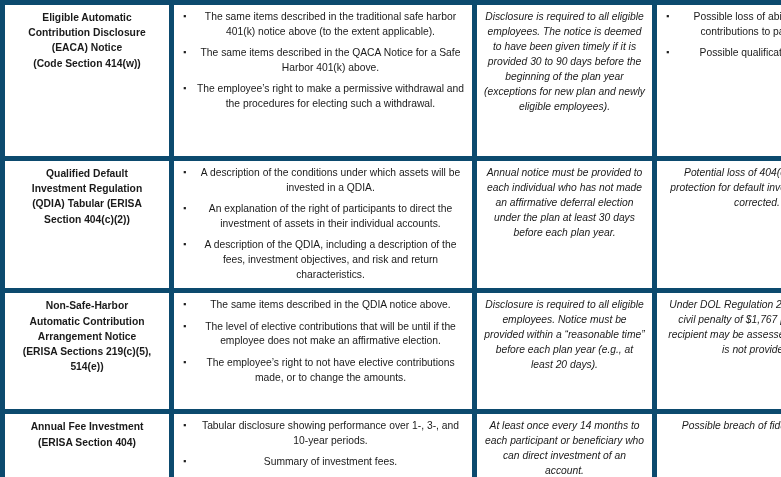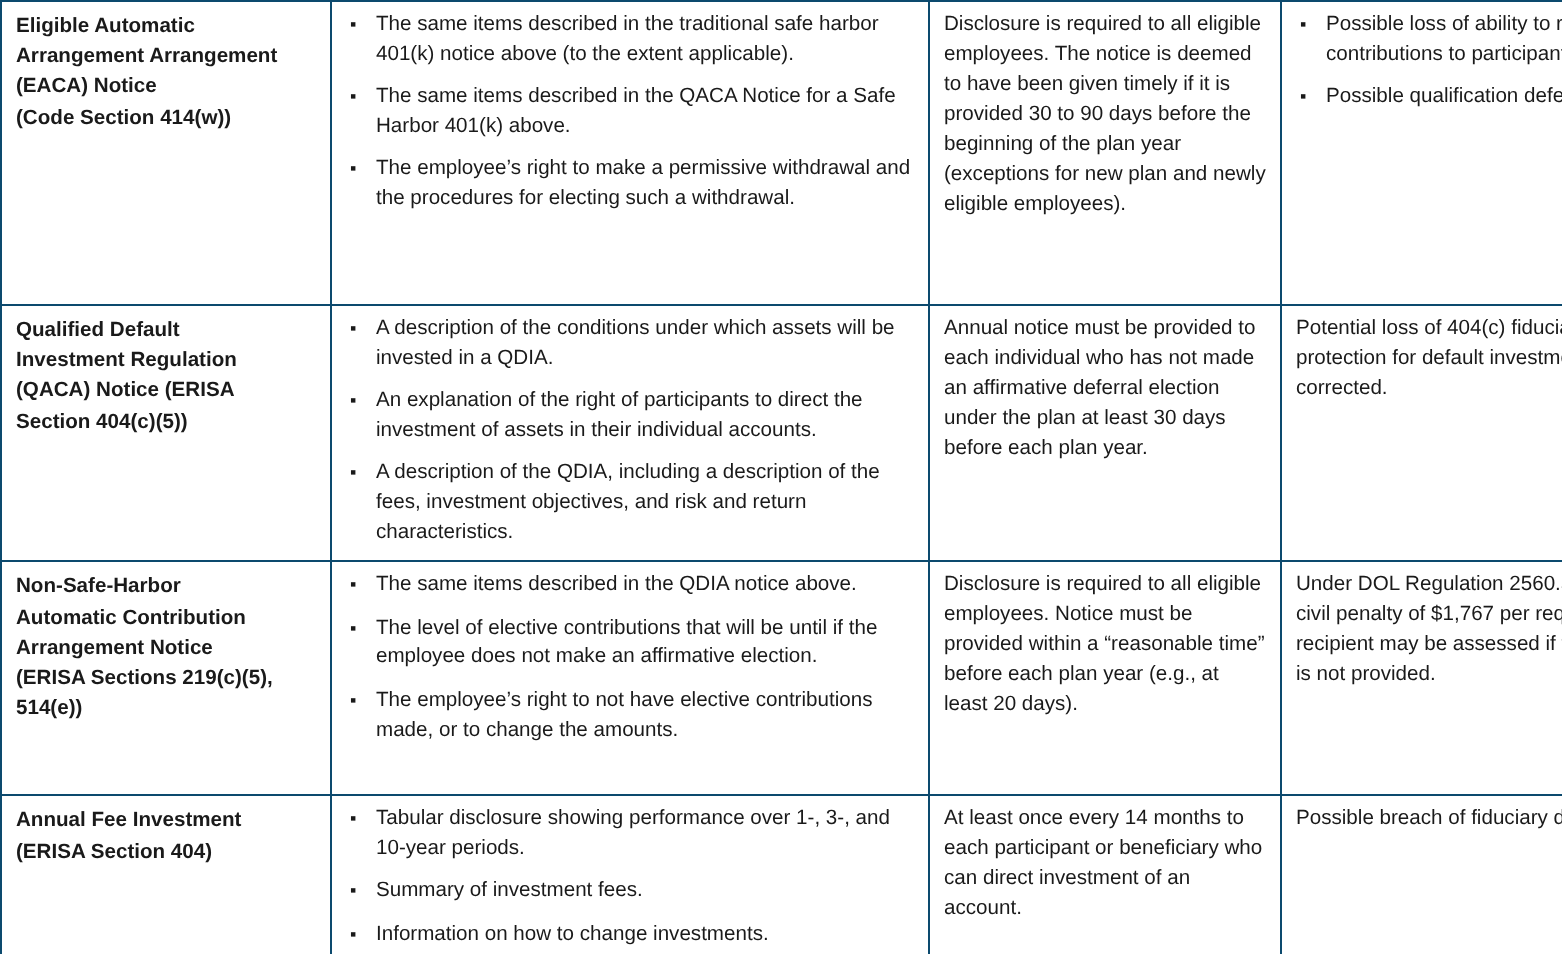--- a/index.html
+++ b/index.html
@@ -13,25 +13,26 @@
     font-family: "Liberation Sans", sans-serif;
     color: #1a1a1a;
     overflow: hidden;
   }
   .doc-table {
     width: 781px;
     border-collapse: collapse;
     table-layout: fixed;
   }
   .doc-table td {
-    border: 1px solid #0c4a6e;
+    border: 5px solid #0c4a6e;
     vertical-align: top;
     padding: 5px 7px 6px 7px;
     font-size: 10.3px;
     line-height: 1.42;
+    text-align: center;
   }
   td.col-notice {
     width: 150px;
     font-weight: bold;
   }
   td.col-content {
     width: 284px;
   }
   td.col-timing {
     width: 161px;
@@ -61,37 +62,38 @@
   .bullet-list li .bullet-marker {
     position: absolute;
     left: 2px;
     top: 0;
     font-size: 9px;
     line-height: 1.55;
   }
   .plain-text {
     margin: 0;
     line-height: 1.45;
+    font-style: italic;
   }
   
   tr.row-eaca td { height: 140px; }
   tr.row-qdia td { height: 111px; margin-left: 25px; }
   tr.row-nonsafe td { height: 105px; }
   tr.row-fee td { height: 73px; }
 </style>
 </head>
 <body>
 
 <table class="doc-table">
   <tbody>
 
     <tr class="row-eaca">
       <td class="col-notice">
         <p class="notice-title">Eligible Automatic</p>
-        <p class="notice-title">Arrangement Arrangement</p>
+        <p class="notice-title">Contribution Disclosure</p>
         <p class="notice-title">(EACA) Notice</p>
         <p class="notice-title">(Code Section 414(w))</p>
       </td>
       <td class="col-content">
         <ul class="bullet-list">
           <li><span class="bullet-marker">▪</span><span>The same items described in the traditional safe harbor 401(k) notice above (to the extent applicable).</span></li>
           <li><span class="bullet-marker">▪</span><span>The same items described in the QACA Notice for a Safe Harbor 401(k) above.</span></li>
           <li><span class="bullet-marker">▪</span><span>The employee’s right to make a permissive withdrawal and the procedures for electing such a withdrawal.</span></li>
         </ul>
       </td>
@@ -103,22 +105,22 @@
           <li><span class="bullet-marker">▪</span><span>Possible loss of ability to return contributions to participants.</span></li>
           <li><span class="bullet-marker">▪</span><span>Possible qualification defect.</span></li>
         </ul>
       </td>
     </tr>
 
     <tr class="row-qdia">
       <td class="col-notice">
         <p class="notice-title">Qualified Default</p>
         <p class="notice-title">Investment Regulation</p>
-        <p class="notice-title">(QACA) Notice (ERISA</p>
-        <p class="notice-title">Section 404(c)(5))</p>
+        <p class="notice-title">(QDIA) Tabular (ERISA</p>
+        <p class="notice-title">Section 404(c)(2))</p>
       </td>
       <td class="col-content">
         <ul class="bullet-list">
           <li><span class="bullet-marker">▪</span><span>A description of the conditions under which assets will be invested in a QDIA.</span></li>
           <li><span class="bullet-marker">▪</span><span>An explanation of the right of participants to direct the investment of assets in their individual accounts.</span></li>
           <li><span class="bullet-marker">▪</span><span>A description of the QDIA, including a description of the fees, investment objectives, and risk and return characteristics.</span></li>
         </ul>
       </td>
       <td class="col-timing">
         <p class="plain-text">Annual notice must be provided to each individual who has not made an affirmative deferral election under the plan at least 30 days before each plan year.</p>

